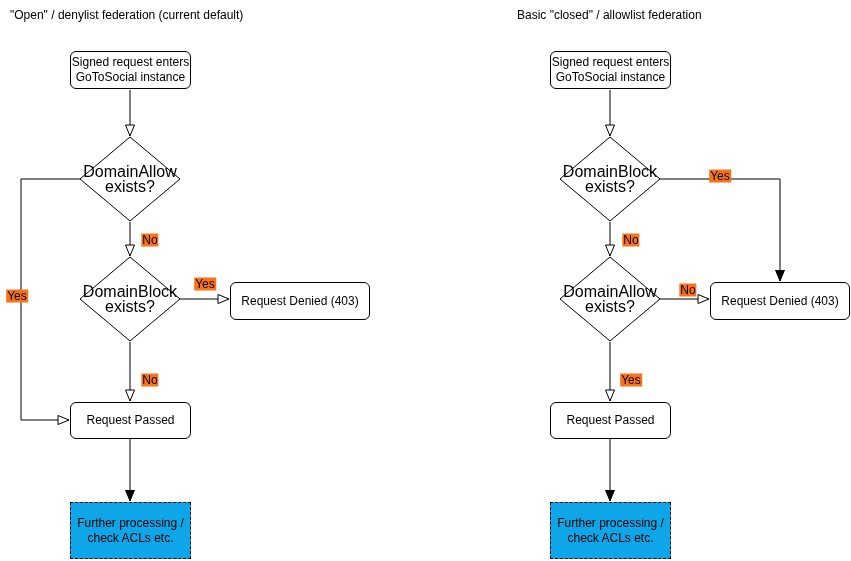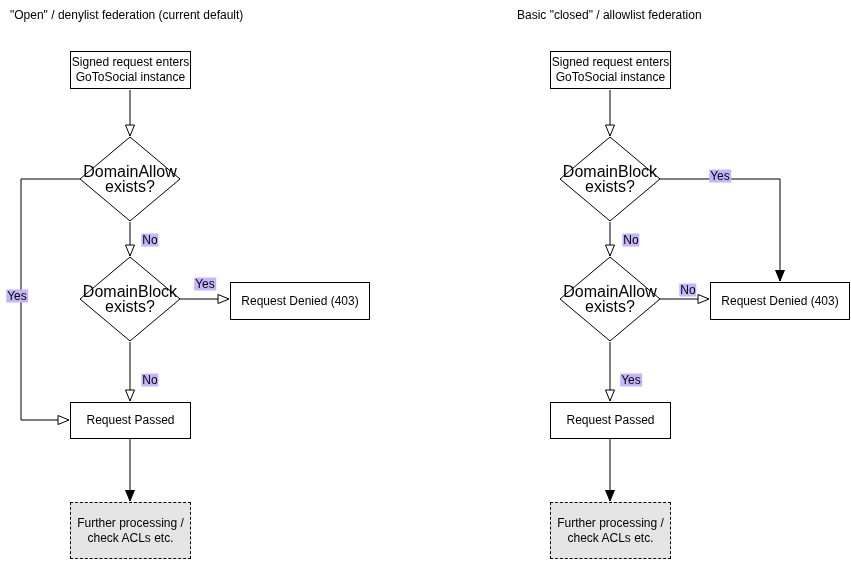--- a/index.html
+++ b/index.html
@@ -6,38 +6,38 @@
   body{
     width:851px;height:561px;position:relative;overflow:hidden;
     font-family:"Liberation Sans",sans-serif;color:#000000;
   }
   .edges-layer{position:absolute;left:0;top:0;}
   .chart-title{
     position:absolute;font-size:12px;line-height:14px;white-space:pre;
   }
   .rnode{
     position:absolute;box-sizing:border-box;background:#ffffff;
-    border:1px solid #000000;border-radius:0;
+    border:1px solid #000000;border-radius:6px;
     display:flex;align-items:center;justify-content:center;
     text-align:center;font-size:12px;line-height:15px;white-space:pre-line;
   }
   .dashed-node{
-    position:absolute;box-sizing:border-box;background:#e5e5e5;
+    position:absolute;box-sizing:border-box;background:#0ea5e9;
     border:1px dashed #000000;
     display:flex;align-items:center;justify-content:center;
     text-align:center;font-size:12px;line-height:15px;white-space:pre-line;
   }
   .diamond-label{
     position:absolute;display:flex;align-items:center;justify-content:center;
     text-align:center;font-size:16px;line-height:15px;white-space:pre-line;
     pointer-events:none;
   }
   .edge-label{
     position:absolute;transform:translate(-50%,-50%);
-    background:#c4b5fd;font-size:12px;line-height:13px;padding:0 1px;
+    background:#f97316;font-size:12px;line-height:13px;padding:0 1px;
     white-space:pre;
   }
 </style>
 </head>
 <body>
 
 <svg class="edges-layer" width="851" height="561" viewBox="0 0 851 561">
   <defs>
     <marker id="mopen" markerUnits="userSpaceOnUse" markerWidth="14" markerHeight="12" refX="12" refY="5.5" orient="auto">
       <path d="M1,1 L12,5.5 L1,10 Z" fill="#ffffff" stroke="#000000" stroke-width="1"></path>

